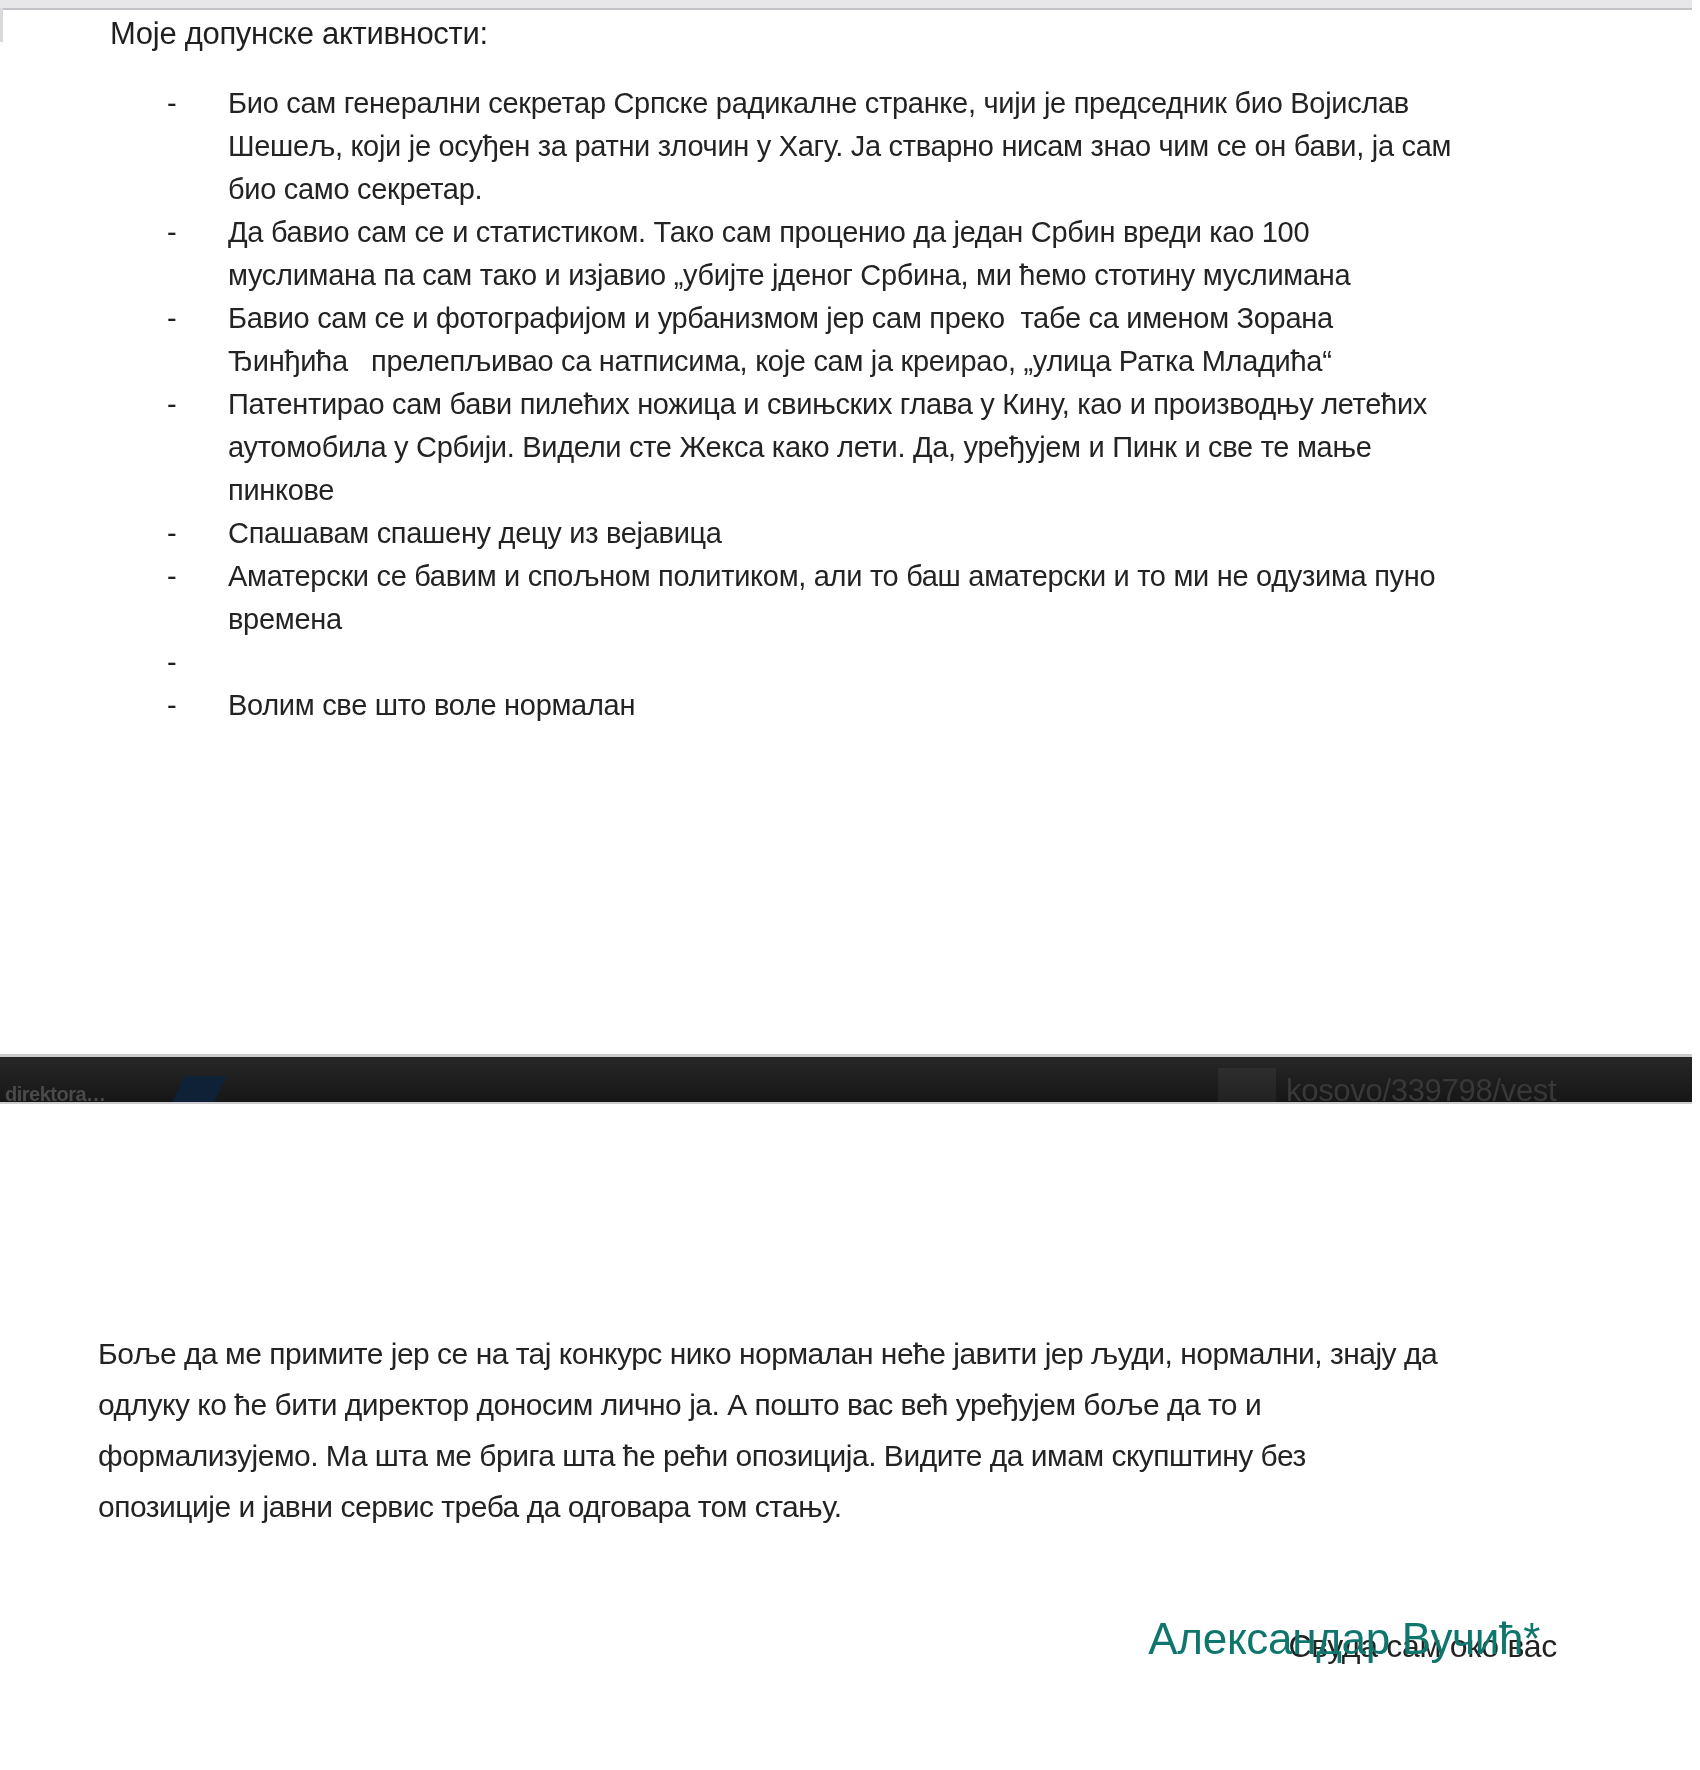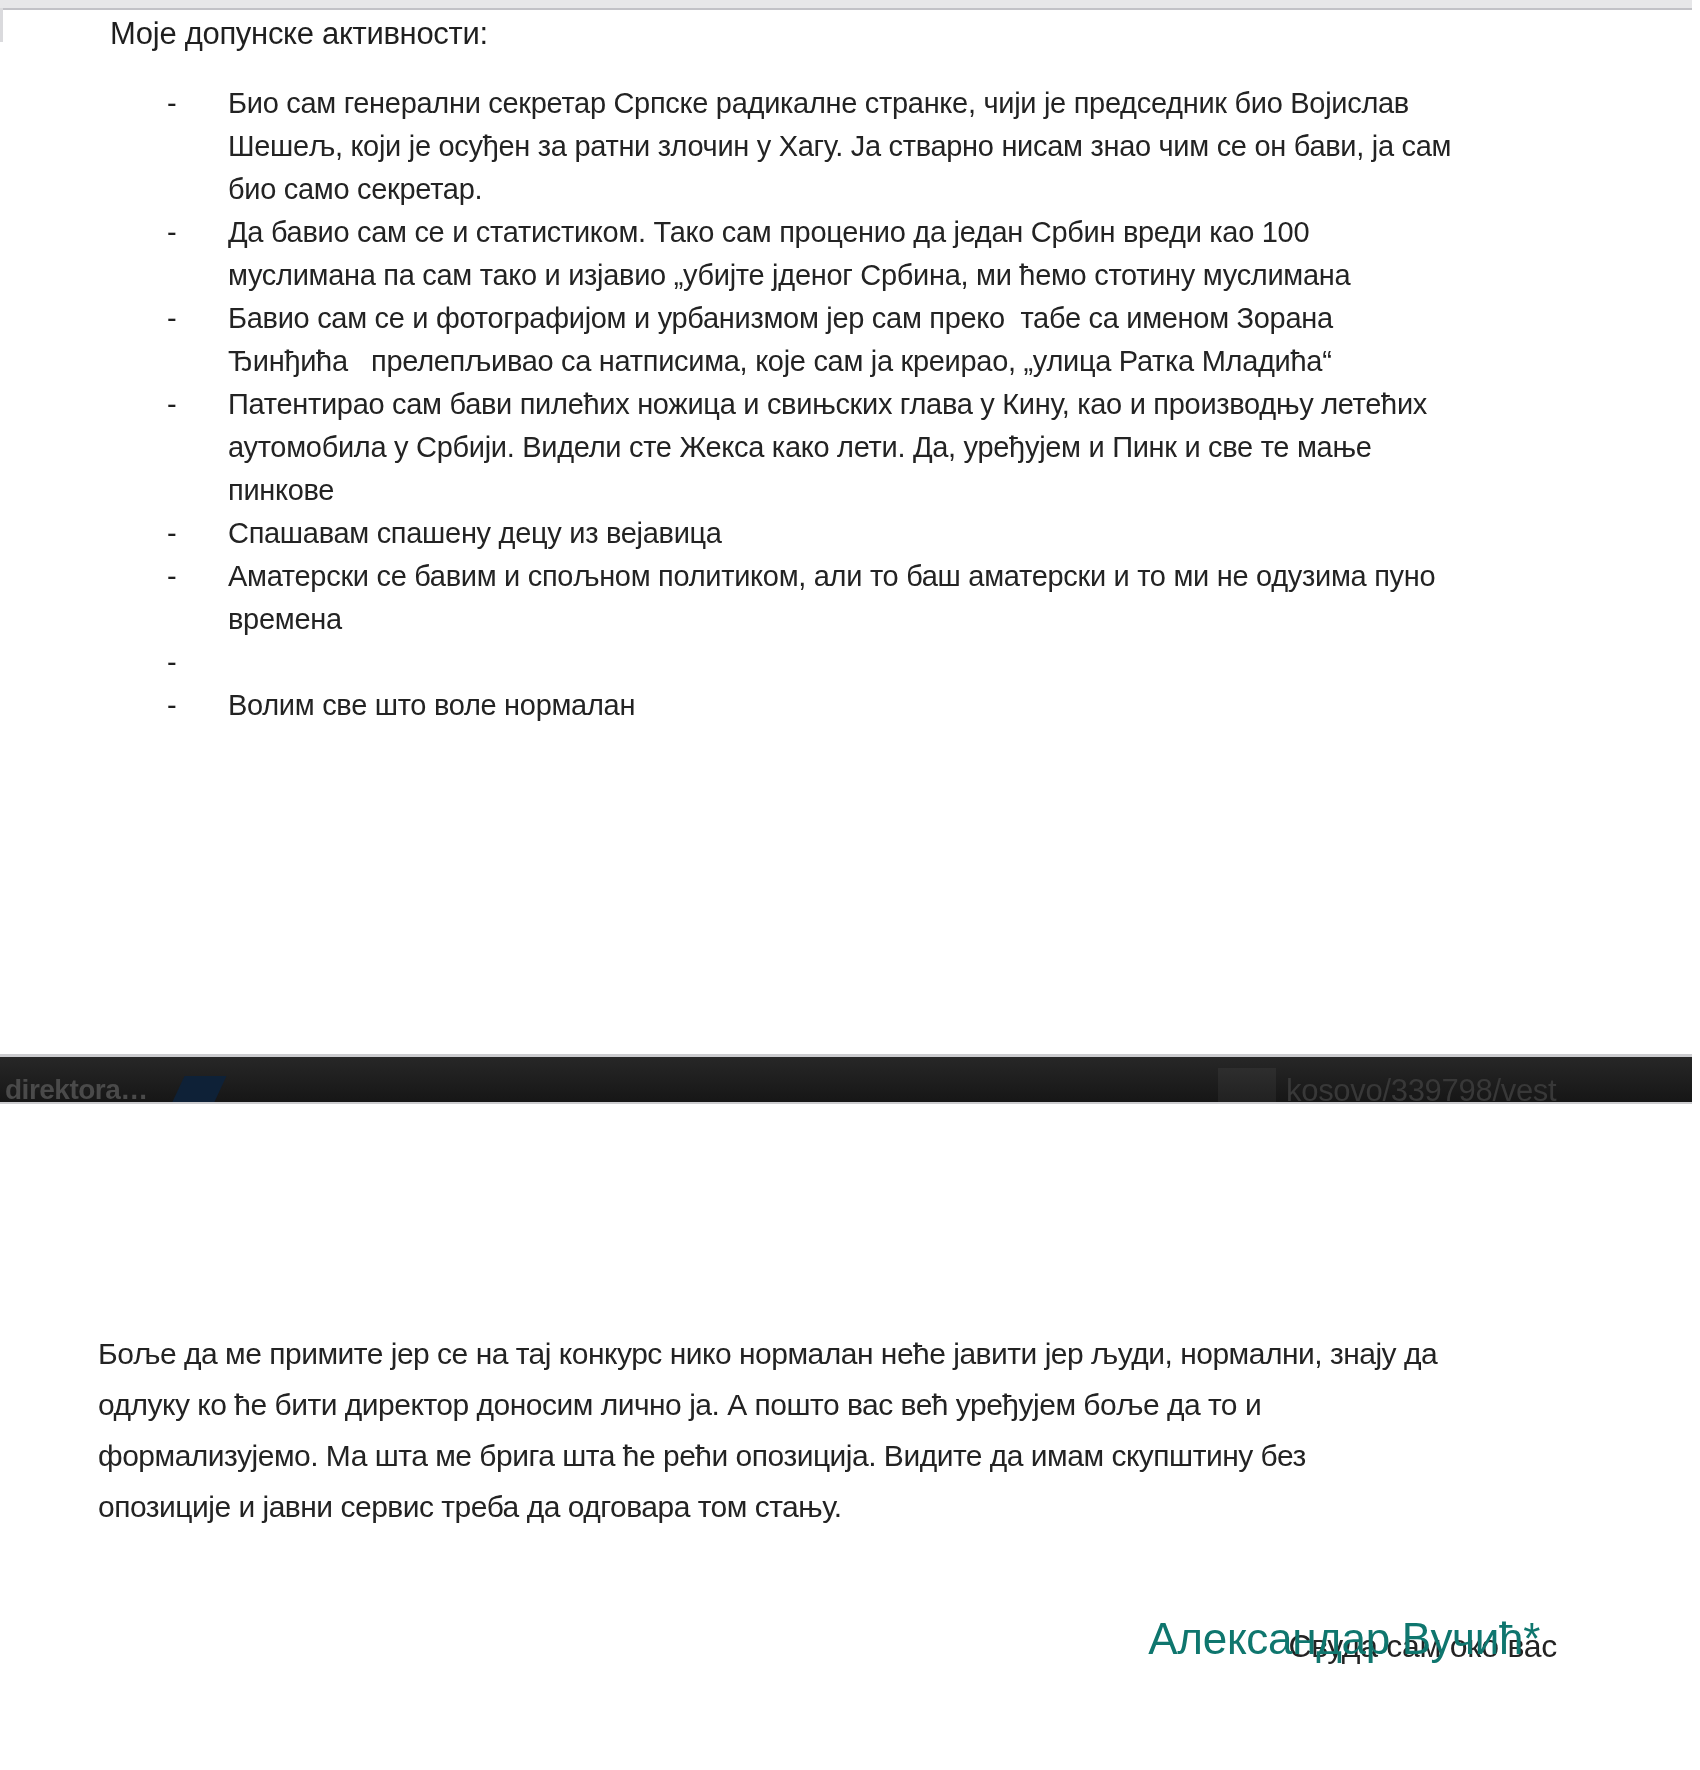--- a/index.html
+++ b/index.html
@@ -42,21 +42,21 @@
   
   .black-bar {
     position: absolute; left: 0; top: 1054px; width: 1700px; height: 50px;
     background: linear-gradient(#272727, #161616);
     border-top: 3px solid #cccccf; border-bottom: 2px solid #cccccf;
     box-sizing: border-box;
     overflow: hidden;
   }
   .bar-left-text {
     position: absolute; left: 5px; bottom: -4px;
-    font-size: 28px; font-weight: bold; letter-spacing: -0.5px;
+    font-size: 20px; font-weight: bold; letter-spacing: -0.5px;
     color: #4a4a4a; white-space: pre;
   }
   .bar-accent-shape {
     position: absolute; left: 178px; bottom: -2px;
     width: 42px; height: 28px;
     transform: skewX(-25deg);
     background: #0e2137;
   }
   .bar-highlight {
     position: absolute; left: 1218px; bottom: 0;

